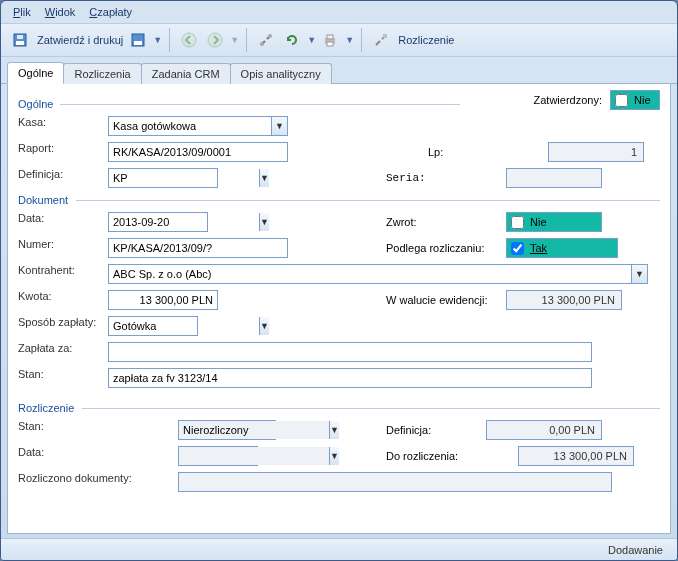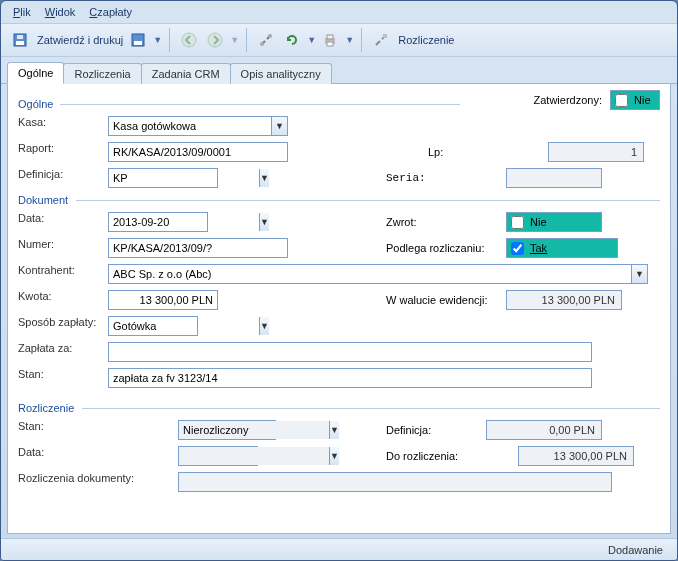--- a/index.html
+++ b/index.html
@@ -403,21 +403,21 @@
       <div class="combo" style="width:80px; background:#eef2f7;">
         <input style="background: rgb(238, 242, 247);" readonly="" value="">
           <div class="dd">▼</div>
       </div>
       <div style="position:absolute; left:378px; display:flex; align-items:center;gap:32px;">
         <span style="width:100px;">Do rozliczenia:</span>
         <div class="ro" style="width:116px;">13 300,00 PLN</div>
       </div>
     </div>
     <div class="row">
-      <div class="lbl" style="width:160px;">Rozliczenia dokumenty:</div>
+      <div class="lbl" style="width:160px;">Rozliczono dokumenty:</div>
       <div class="ro" style="width:434px; text-align:left;"></div>
     </div>
 
   </div>
 
   <div class="statusbar">
     <span>Dodawanie</span>
   </div>
 
 </div>

